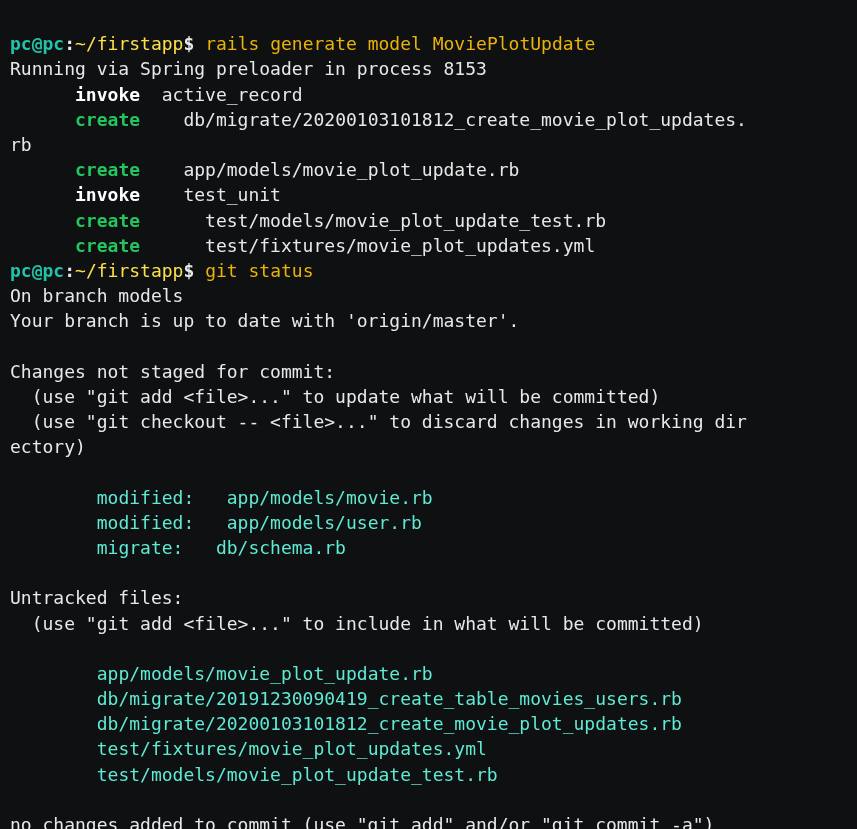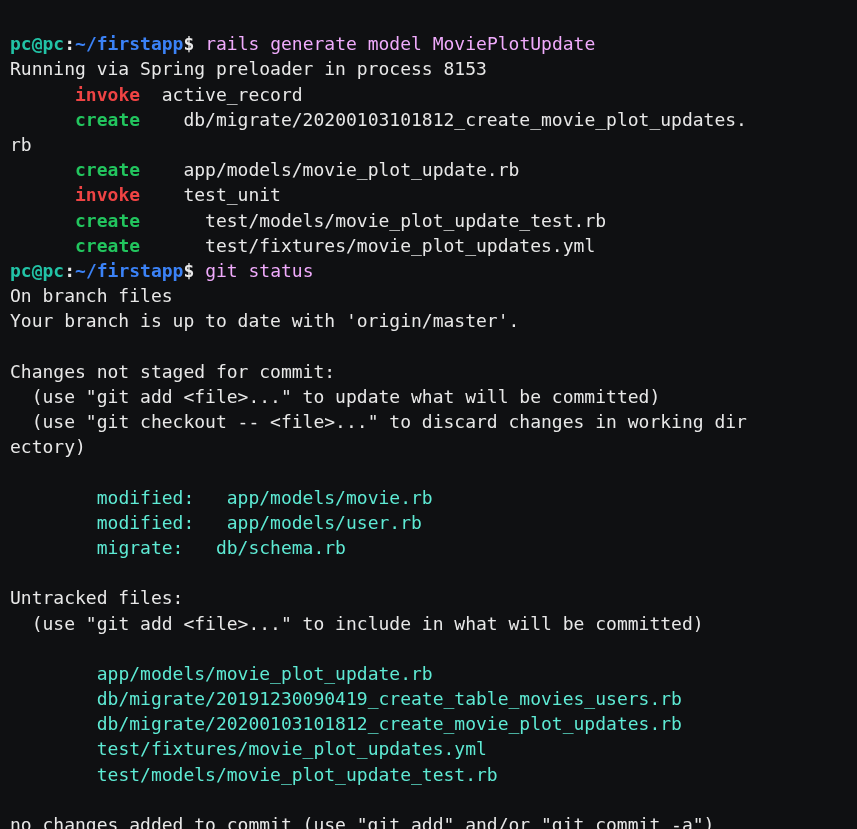--- a/index.html
+++ b/index.html
@@ -13,43 +13,43 @@
   }
   .terminal {
     padding: 6px 10px 40px 10px;
     white-space: pre-wrap;
     word-break: break-all;
   }
   .prompt-user   { color: #22c3a6; font-weight: bold; }
   .prompt-at     { color: #22c3a6; font-weight: bold; }
   .prompt-host   { color: #22c3a6; font-weight: bold; }
   .prompt-colon  { color: #e8e8e8; font-weight: bold; }
-  .prompt-path   { color: #3b82f6; font-weight: bold; }
+  .prompt-path   { color: #fde047; font-weight: normal; }
   .prompt-dollar { color: #e8e8e8; font-weight: bold; }
-  .cmd           { color: #f0abfc; }
+  .cmd           { color: #eab308; }
   .out           { color: #e8e8e8; }
   .kw-create     { color: #22c55e; font-weight: bold; }
-  .kw-invoke     { color: #ef4444; font-weight: bold; }
+  .kw-invoke     { color: #ffffff; font-weight: bold; }
   .git-red       { color: #5eead4; }
 </style>
 </head>
 <body>
 
 <div class="terminal">
 <span><span class="prompt-user">pc</span><span class="prompt-at">@</span><span class="prompt-host">pc</span><span class="prompt-colon">:</span><span class="prompt-path">~/firstapp</span><span class="prompt-dollar">$ </span><span class="cmd">rails generate model MoviePlotUpdate</span></span>
 <span class="out">Running via Spring preloader in process 8153</span>
 <span class="out"><span>      </span><span class="kw-invoke">invoke</span><span>  active_record</span></span>
 <span class="out"><span>      </span><span class="kw-create">create</span><span>    db/migrate/20200103101812_create_movie_plot_updates.</span></span>
 <span class="out">rb</span>
 <span class="out"><span>      </span><span class="kw-create">create</span><span>    app/models/movie_plot_update.rb</span></span>
 <span class="out"><span>      </span><span class="kw-invoke">invoke</span><span>    test_unit</span></span>
 <span class="out"><span>      </span><span class="kw-create">create</span><span>      test/models/movie_plot_update_test.rb</span></span>
 <span class="out"><span>      </span><span class="kw-create">create</span><span>      test/fixtures/movie_plot_updates.yml</span></span>
 <span><span class="prompt-user">pc</span><span class="prompt-at">@</span><span class="prompt-host">pc</span><span class="prompt-colon">:</span><span class="prompt-path">~/firstapp</span><span class="prompt-dollar">$ </span><span class="cmd">git status</span></span>
-<span class="out">On branch files</span>
+<span class="out">On branch models</span>
 <span class="out">Your branch is up to date with 'origin/master'.</span>
 <span class="out"></span>
 <span class="out">Changes not staged for commit:</span>
 <span class="out">  (use "git add &lt;file&gt;..." to update what will be committed)</span>
 <span class="out">  (use "git checkout -- &lt;file&gt;..." to discard changes in working dir</span>
 <span class="out">ectory)</span>
 <span class="out"></span>
 <span class="git-red">        modified:   app/models/movie.rb</span>
 <span class="git-red">        modified:   app/models/user.rb</span>
 <span class="git-red">        migrate:   db/schema.rb</span>

